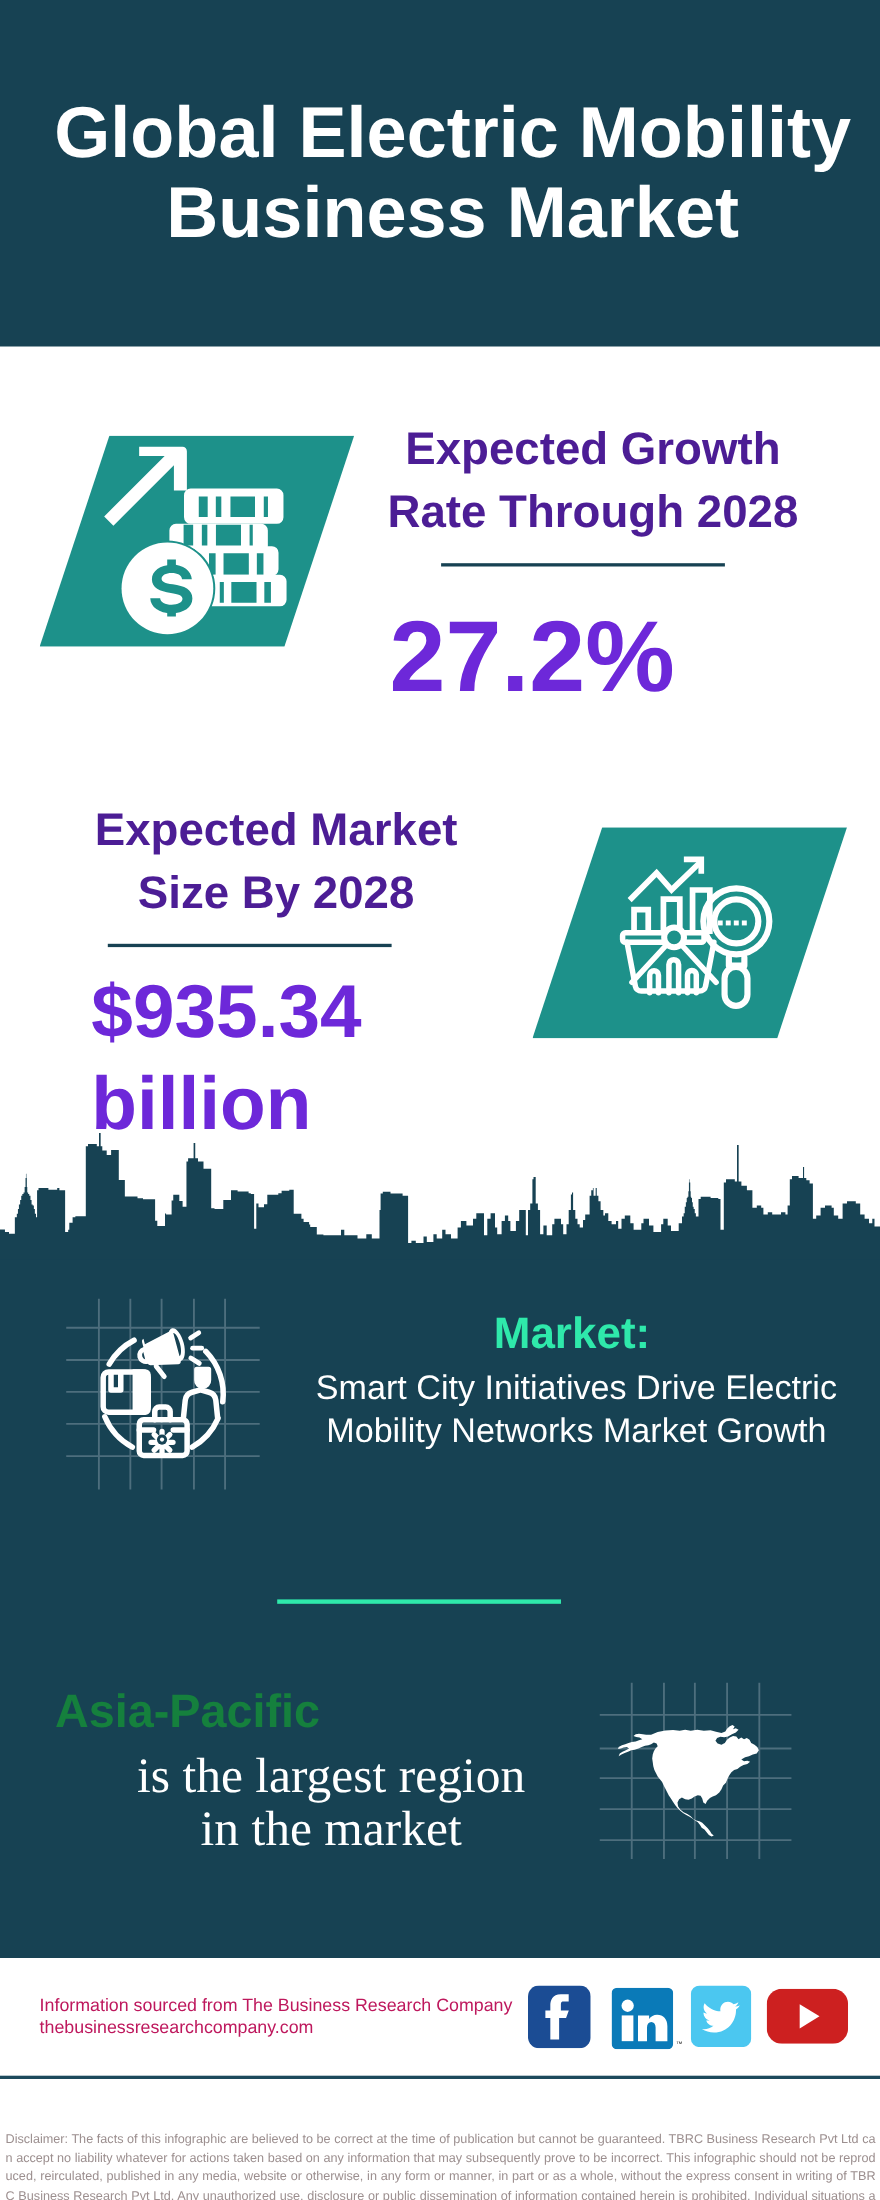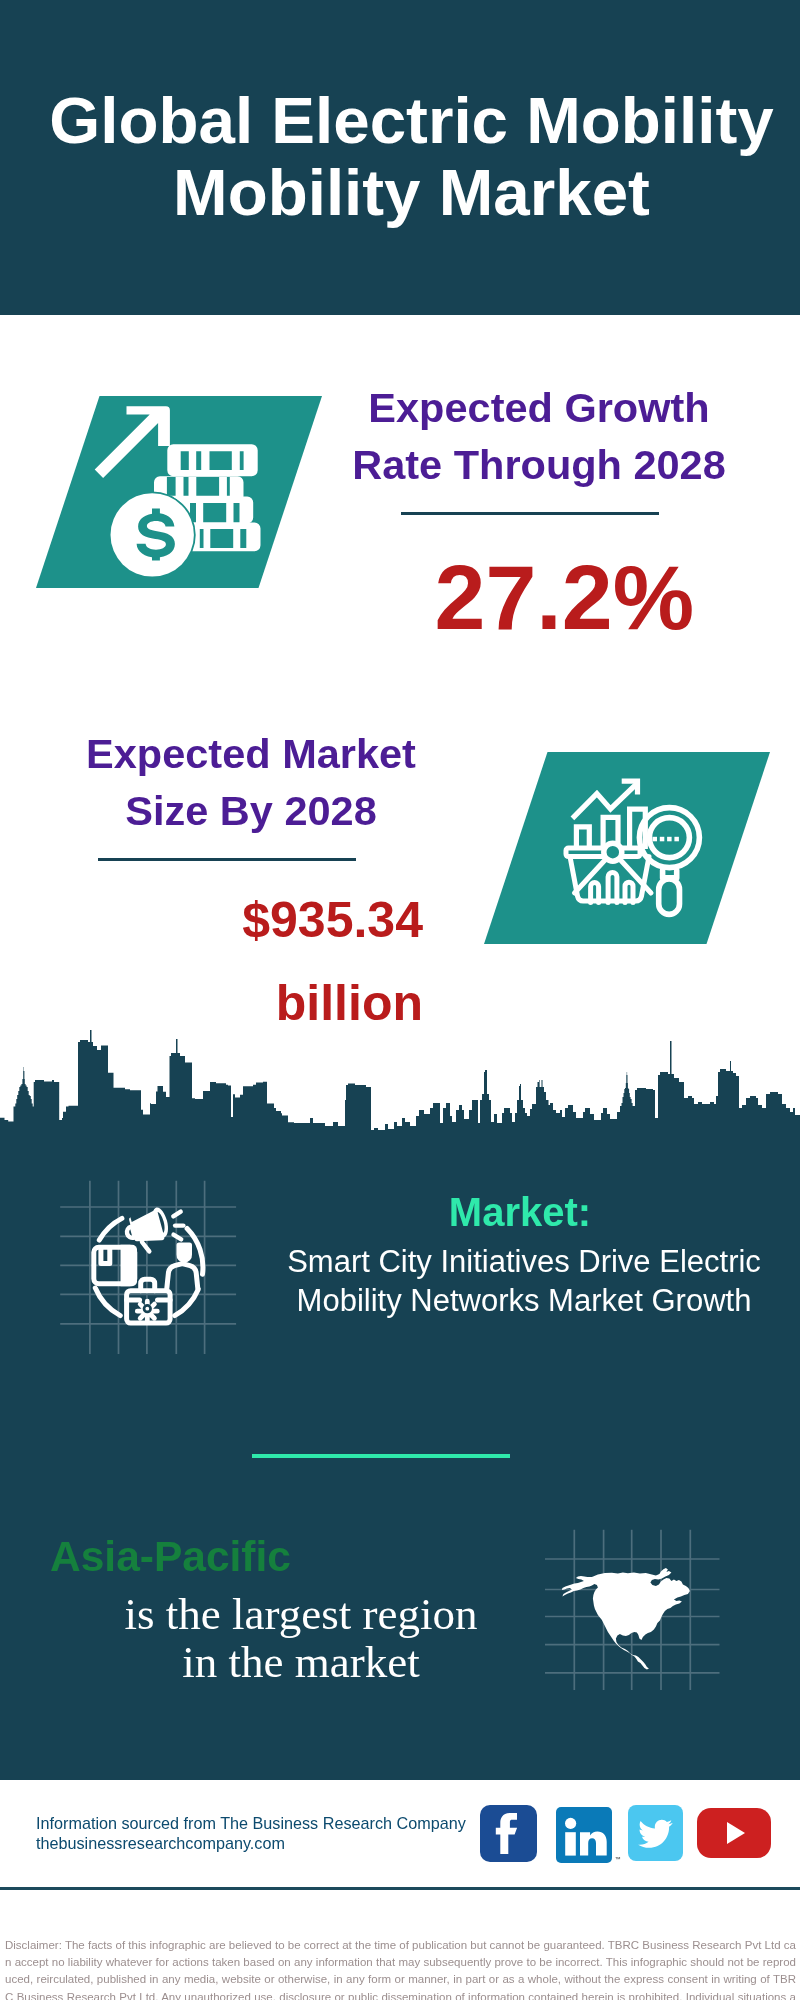--- a/index.html
+++ b/index.html
@@ -9,34 +9,34 @@
 
   
   .header { position:absolute; left:0; top:0; width:800px; height:315px; background:#174253; }
   .header h1 { position:absolute; left:0; top:85px; width:800px; text-align:center; color:#fff;
      font-weight:bold; font-size:65.5px; line-height:72px; letter-spacing:0;padding-left:23px; }
 
   
   .stat-label { position:absolute; text-align:center; color:#4c1d95; font-weight:bold;
      font-size:41.5px; line-height:57px; }
   .stat-rule { position:absolute; height:3px; background:#174253; }
-  .stat-value { position:absolute; text-align:right; color:#b91c1c; font-weight:bold; }
+  .stat-value { position:absolute; text-align:left; color:#6d28d9; font-weight:bold; }
 
   
   .plg { position:absolute; background:#1d918a; }
 
   
   .lower { position:absolute; left:0; width:800px; background:#174253; }
 
   .drv-title { position:absolute; color:#2fe9ab; font-weight:bold; font-size:40px; text-align:center; }
   .drv-text { position:absolute; color:#fff; font-weight:normal; font-size:31px; line-height:38.5px; text-align:center; }
   .grn-rule { position:absolute; height:4px; background:#2fe9ab; }
   .region-title { position:absolute; color:#15803d; font-weight:bold; font-size:42.5px; }
   .region-text { position:absolute; color:#fff; font-size:45px; line-height:48.3px; text-align:center; }
-  .src-text { position:absolute; color:#0c4a6e; font-size:16.2px; line-height:20.3px; }
+  .src-text { position:absolute; color:#be185d; font-size:16.2px; line-height:20.3px; }
   .foot-rule { position:absolute; left:0; top:1886.5px; width:800px; height:3.8px; background:#1d4a5c; }
   .disc { position:absolute; color:#9c8f8f; font-size:11.5px; line-height:17.2px; text-align:justify; word-break:break-all;margin-top:44px; }
 
   .icon-wrap { position:absolute; }
   .skyline { position:absolute; left:0; top:1015px; z-index:1; }
   #icon1 { left:36px; top:396px; width:286px; height:192px; }
   #icon2 { left:484px; top:752px; width:286px; height:192px; }
   #icon3 { left:55px; top:1170px; width:190px; height:190px; z-index:3; }
   #icon4 { left:545px; top:1505px; width:185px; height:185px; z-index:3; }
 
@@ -51,38 +51,38 @@
   #plg1 { left:36px; top:396px; width:286px; height:192px;
           clip-path: polygon(63.5px 0, 286px 0, 222.5px 192px, 0 192px); }
   #lbl1 { left:300px; top:379px; width:478px; }
   #rule1 { left:401px; top:512px; width:258px; }
   #val1 { left:354px; top:547px; width:340px; font-size:91.5px; line-height:100px; }
 
   #plg2 { left:484px; top:752px; width:286px; height:192px;
           clip-path: polygon(63.5px 0, 286px 0, 222.5px 192px, 0 192px); }
   #lbl2 { left:12px; top:725px; width:478px; }
   #rule2 { left:98px; top:858px; width:258px; }
-  #val2 { left:83px; top:879px; width:340px; font-size:50px; line-height:83px; }
+  #val2 { left:83px; top:879px; width:340px; font-size:68px; line-height:83px; }
 
   #lower { top:1138px; height:642px; }
   #drvt { left:270px; top:1190px; width:500px; }
   #drvx { left:264px; top:1243px; width:520px; }
   #grule { left:252px; top:1454px; width:258px; }
   #regt { left:50px; top:1533px; width:500px; }
   #regx { left:36px; top:1590px; width:530px;font-family:Liberation Serif, serif; }
   #src { left:36px; top:1813px; width:500px; }
   #disc { left:5px; top:1893px; width:791px; }
 </style>
 </head>
 <body>
 
 <div class="page">
 
   <div class="header">
-    <h1><span>Global Electric Mobility</span><br><span>Mobility Market</span></h1>
+    <h1><span>Global Electric Mobility</span><br><span>Business Market</span></h1>
   </div>
 
   <div class="plg" id="plg1"></div>
 
   <div class="icon-wrap" id="icon1">
     <svg viewBox="0 0 286 192" width="286" height="192" aria-hidden="true">
       <defs>
         <clipPath id="coinclip">
             <path d="M0 0 H286 V192 H0 Z M116.2 138.9 m-43.5,0 a43.5,43.5 0 1,0 87,0 a43.5,43.5 0 1,0 -87,0" clip-rule="evenodd"></path>
           </clipPath>

